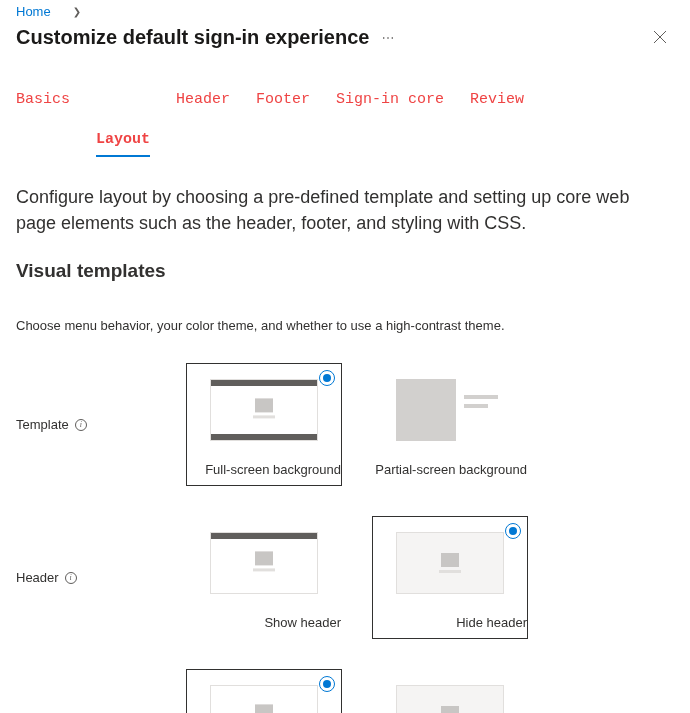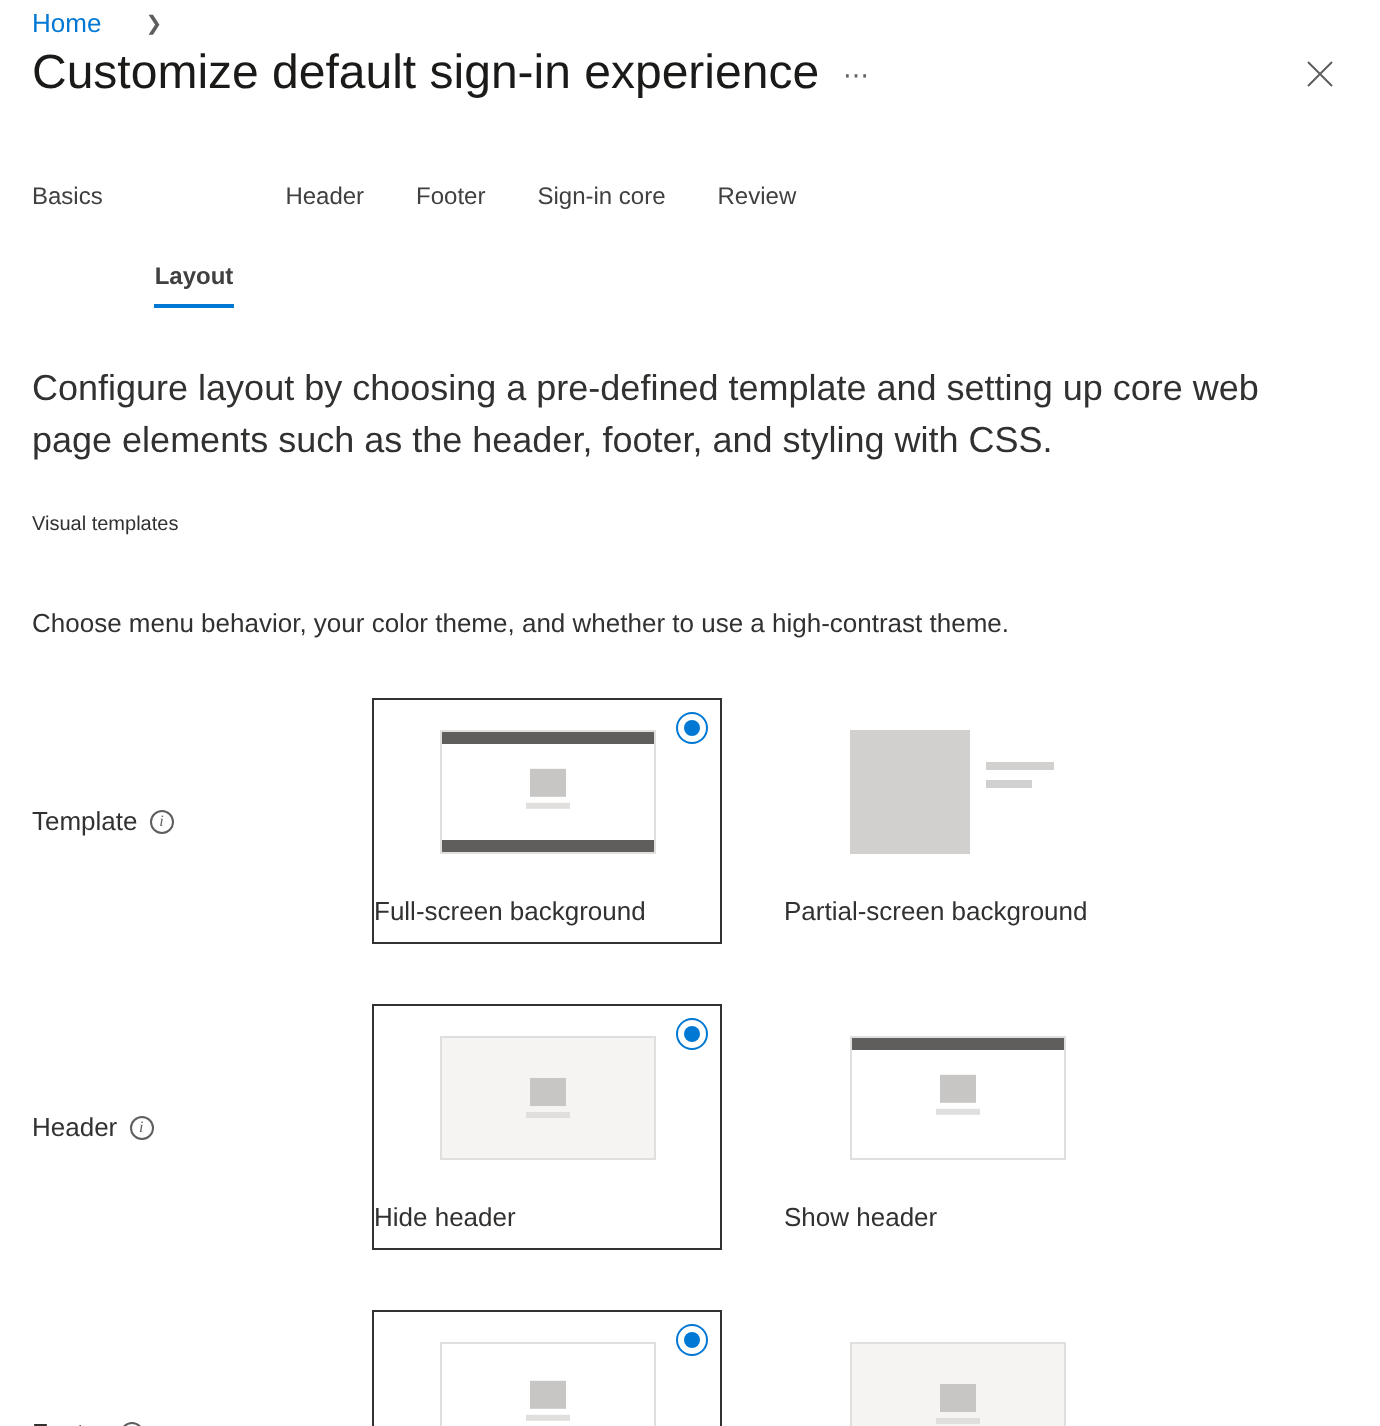--- a/index.html
+++ b/index.html
@@ -9,39 +9,39 @@
     font-size: 13px;
     color: #323130;
     background: #fff;
     width: 690px;
   }
   .page { padding: 0 16px 20px 16px; }
   .breadcrumb { display: flex; align-items: center; gap: 22px; padding: 4px 0 2px 0; }
   .breadcrumb a { color: #0078d4; text-decoration: none; font-size: 13px; }
   .breadcrumb .chev { color: #605e5c; font-size: 10px; }
   .titlebar { display: flex; align-items: center; justify-content: space-between; margin-top: 2px; }
-  .titlebar h1 { font-size: 24px; font-weight: 400; margin: 0; color: #1b1a19; }
+  .titlebar h1 { font-size: 20px; font-weight: 700; margin: 0; color: #1b1a19; }
   .title-left { display: flex; align-items: center; gap: 12px; }
   .more { color: #605e5c; letter-spacing: 1px; font-size: 13px; cursor: pointer; }
   .close { width: 28px; height: 28px; display:flex; align-items:center; justify-content:center; cursor:pointer; color:#605e5c; border-radius:2px; }
   .tabs { display:flex; gap: 26px; margin-top: 40px; border-bottom: 0; }
-  .tab { padding: 0 0 8px 0; font-size: 12px; color:#404040; cursor:pointer; position:relative; }
+  .tab { padding: 0 0 8px 0; font-size: 15px; color:#ef4444; cursor:pointer; position:relative;font-family:Liberation Mono, monospace; }
   .tab.active { font-weight:600;margin-top:40px; }
   .tab.active::after { content:""; position:absolute; left:0; right:0; bottom:-1px; height:2px; background:#0078d4; }
   .desc { font-size: 18px; color:#323130; margin-top: 28px; line-height: 1.45; max-width: 640px; }
-  .section-title { font-weight:400; font-size:10px; margin-top: 24px; }
+  .section-title { font-weight:700; font-size:19px; margin-top: 24px; }
   .section-sub { font-size:13px; margin-top: 36px; }
   .row { display:flex; align-items:center; margin-top: 30px; }
   .row-label { width: 170px; font-size:13px; display:flex; align-items:center; gap:6px; }
   .info-icon { width:12px; height:12px; border:1px solid #605e5c; border-radius:50%; display:inline-flex; align-items:center; justify-content:center; font-size:8px; color:#605e5c; font-style: italic; font-family: Georgia, serif; }
   .options { display:flex; gap:30px; }
   .card {
-    width: 175px;
+    width: 156px;
     cursor: pointer;
-    text-align:left;
+    text-align:right;
     border: 1px solid transparent;
     padding: 0;
     position: relative;
   }
   .card .frame {
     height: 92px;
     position: relative;
     display:flex; flex-direction:column; align-items:center; justify-content:center;
   }
   .card .caption { font-size:13px; color:#323130; padding: 6px 0 8px 0; }
@@ -136,41 +136,41 @@
       </div>
     </div>
   </div>
 
   <div class="row">
     <div class="row-label">
       <span>Header</span>
       <span class="info-icon">i</span>
     </div>
     <div class="options">
-      <div class="card selected">
-        <div class="frame">
-          <span class="radio"></span>
-          <div class="hh-ill">
-            <div class="sq"></div>
-              <div class="ln"></div>
-          </div>
-        </div>
-        <div class="caption">Hide header</div>
-      </div>
       <div class="card">
         <div class="frame">
           <div class="ill small">
             <div class="bar-top"></div>
             <div class="center-blk">
                 <div class="sq"></div>
                 <div class="ln"></div>
               </div>
           </div>
         </div>
         <div class="caption">Show header</div>
+      </div>
+      <div class="card selected">
+        <div class="frame">
+          <span class="radio"></span>
+          <div class="hh-ill">
+            <div class="sq"></div>
+              <div class="ln"></div>
+          </div>
+        </div>
+        <div class="caption">Hide header</div>
       </div>
     </div>
   </div>
 
   <div class="row">
     <div class="row-label">
       <span>Footer</span>
       <span class="info-icon">i</span>
     </div>
     <div class="options">

